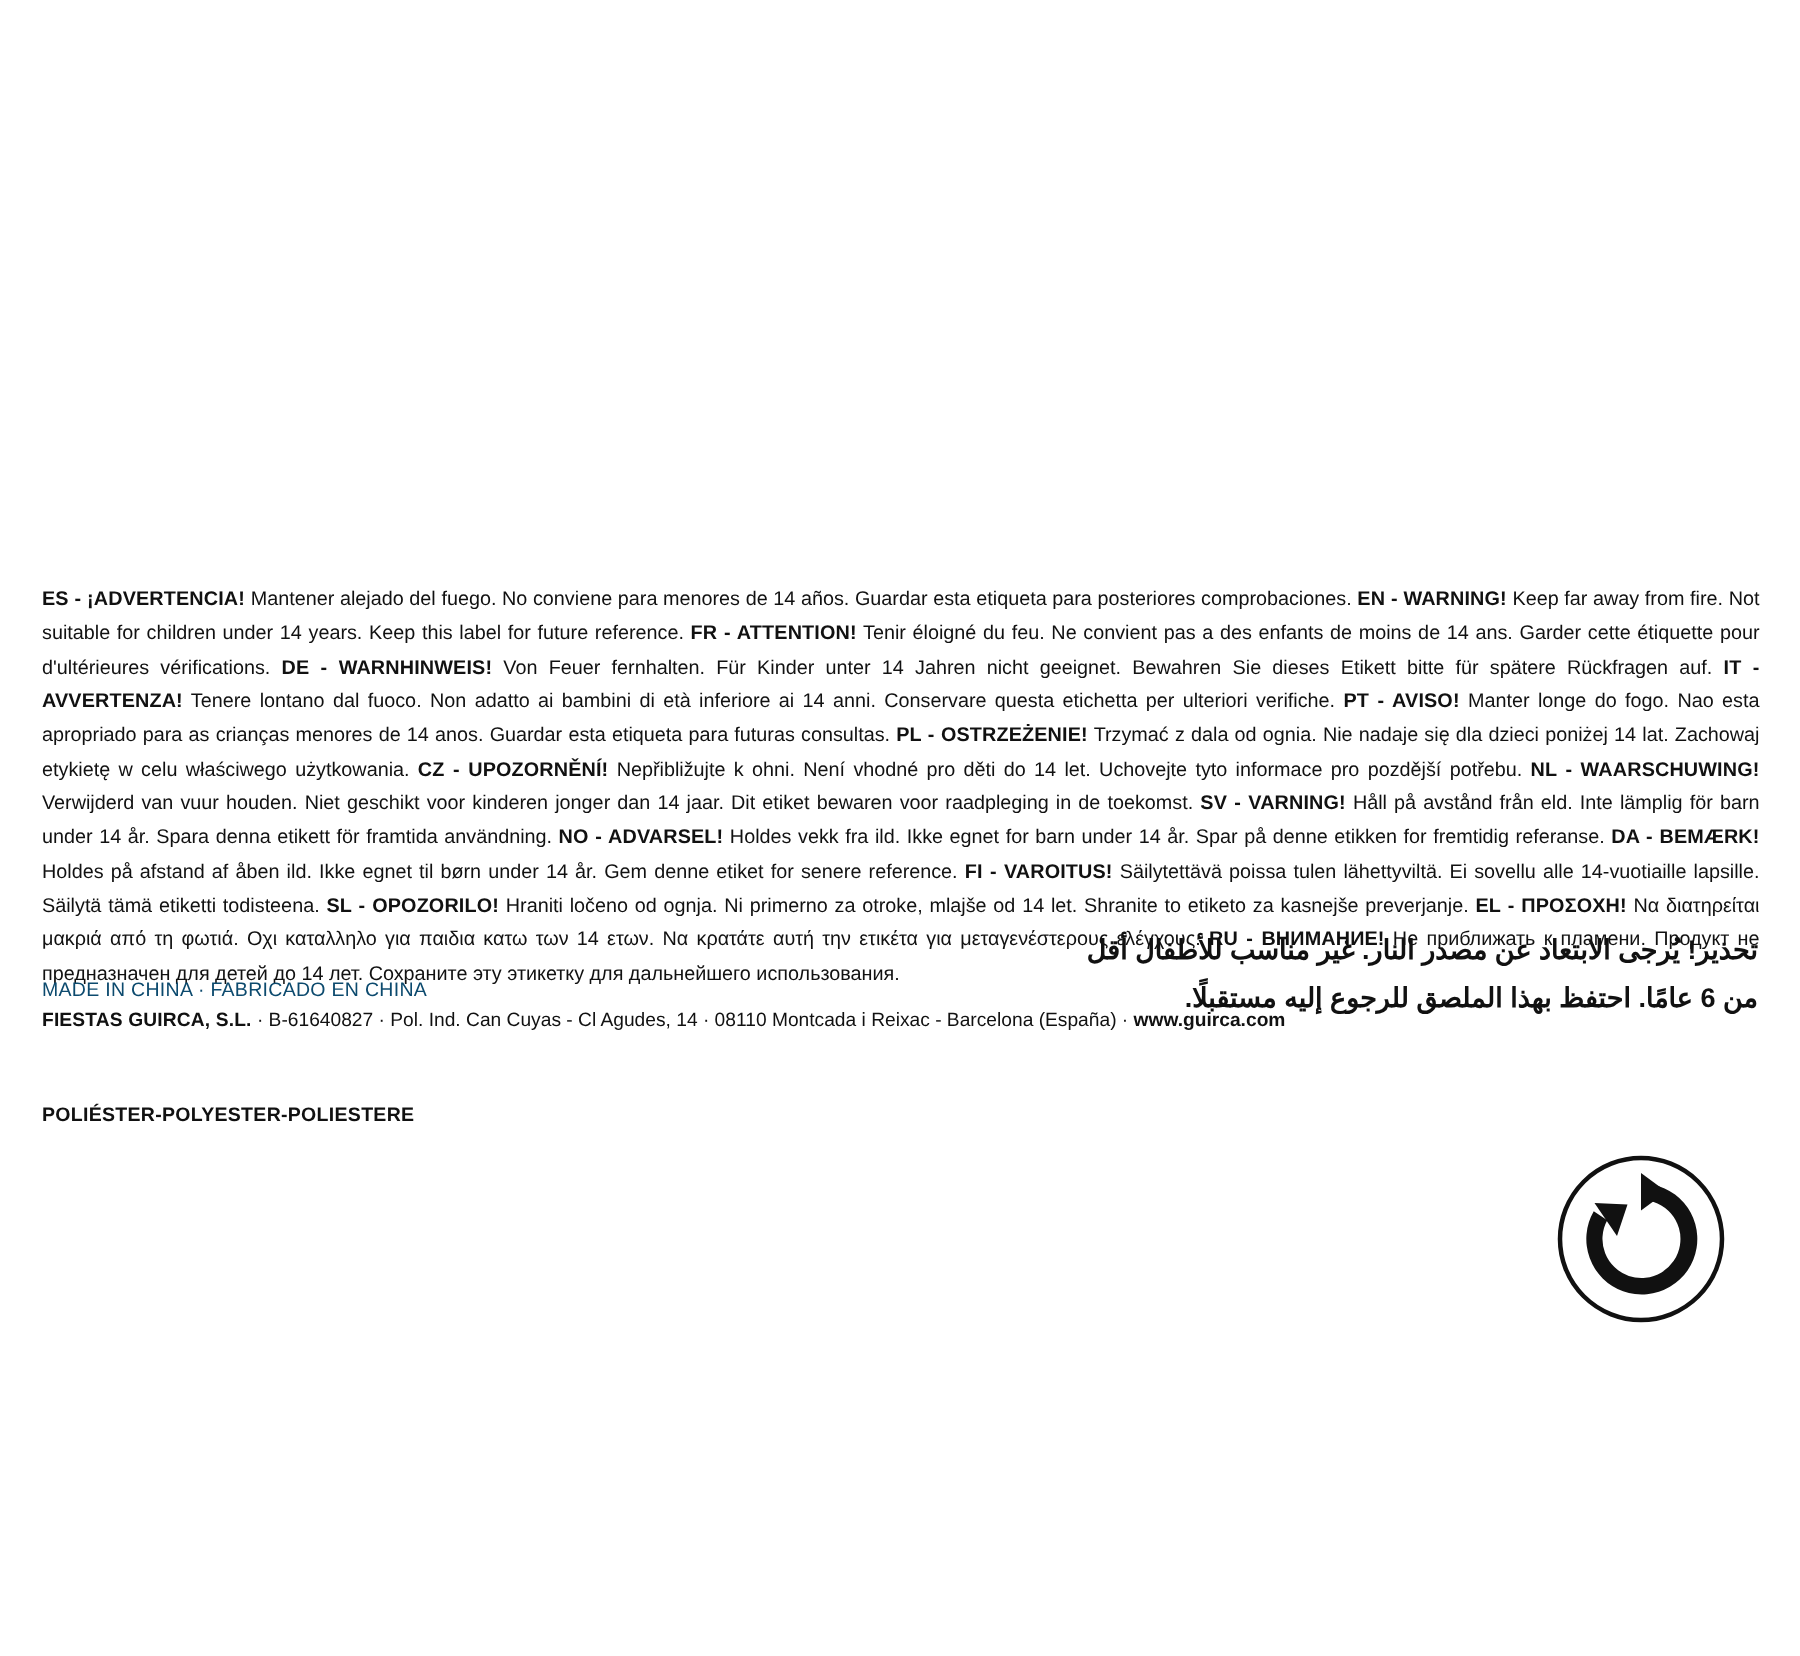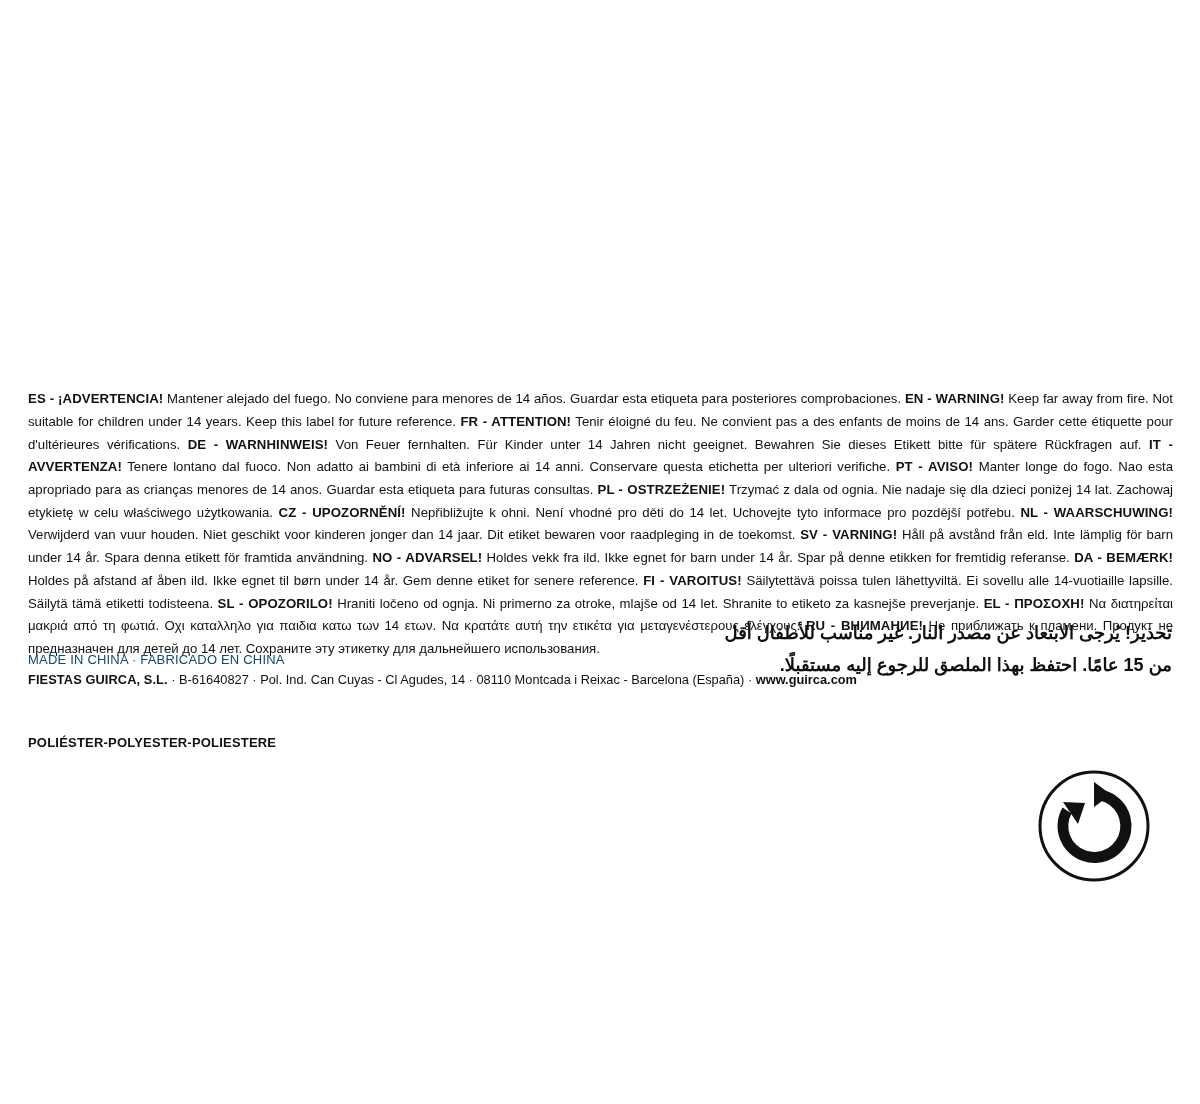--- a/index.html
+++ b/index.html
@@ -95,21 +95,21 @@
 </head>
 <body>
 
 <div class="label-sheet">
 
   <p class="warning-block" id="warning-block"><span class="lang">ES - ¡ADVERTENCIA!</span><span> Mantener alejado del fuego. No conviene para menores de 14 años. Guardar esta etiqueta para posteriores comprobaciones. </span><span class="lang">EN - WARNING!</span><span> Keep far away from fire. Not suitable for children under 14 years. Keep this label for future reference. </span><span class="lang">FR - ATTENTION!</span><span> Tenir éloigné du feu. Ne convient pas a des enfants de moins de 14 ans. Garder cette étiquette pour d'ultérieures vérifications. </span><span class="lang">DE - WARNHINWEIS!</span><span> Von Feuer fernhalten. Für Kinder unter 14 Jahren nicht geeignet. Bewahren Sie dieses Etikett bitte für spätere Rückfragen auf. </span><span class="lang">IT - AVVERTENZA!</span><span> Tenere lontano dal fuoco. Non adatto ai bambini di età inferiore ai 14 anni. Conservare questa etichetta per ulteriori verifiche. </span><span class="lang">PT - AVISO!</span><span> Manter longe do fogo. Nao esta apropriado para as crianças menores de 14 anos. Guardar esta etiqueta para futuras consultas. </span><span class="lang">PL - OSTRZEŻENIE!</span><span> Trzymać z dala od ognia. Nie nadaje się dla dzieci poniżej 14 lat. Zachowaj etykietę w celu właściwego użytkowania. </span><span class="lang">CZ - UPOZORNĚNÍ!</span><span> Nepřibližujte k ohni. Není vhodné pro děti do 14 let. Uchovejte tyto informace pro pozdější potřebu. </span><span class="lang">NL - WAARSCHUWING!</span><span> Verwijderd van vuur houden. Niet geschikt voor kinderen jonger dan 14 jaar. Dit etiket bewaren voor raadpleging in de toekomst. </span><span class="lang">SV - VARNING!</span><span> Håll på avstånd från eld. Inte lämplig för barn under 14 år. Spara denna etikett för framtida användning. </span><span class="lang">NO - ADVARSEL!</span><span> Holdes vekk fra ild. Ikke egnet for barn under 14 år. Spar på denne etikken for fremtidig referanse. </span><span class="lang">DA - BEMÆRK!</span><span> Holdes på afstand af åben ild. Ikke egnet til børn under 14 år. Gem denne etiket for senere reference. </span><span class="lang">FI - VAROITUS!</span><span> Säilytettävä poissa tulen lähettyviltä. Ei sovellu alle 14-vuotiaille lapsille. Säilytä tämä etiketti todisteena. </span><span class="lang">SL - OPOZORILO!</span><span> Hraniti ločeno od ognja. Ni primerno za otroke, mlajše od 14 let. Shranite to etiketo za kasnejše preverjanje. </span><span class="lang">EL - ΠΡΟΣΟΧΗ!</span><span> Να διατηρείται μακριά από τη φωτιά. Οχι καταλληλο για παιδια κατω των 14 ετων. Να κρατάτε αυτή την ετικέτα για μεταγενέστερους ελέγχους. </span><span class="lang">RU - ВНИМАНИЕ!</span><span> Не приближать к пламени. Продукт не предназначен для детей до 14 лет. Сохраните эту этикетку для дальнейшего использования.</span></p>
 
   <div class="arabic-block">
     <span>تحذير! يُرجى الابتعاد عن مصدر النار. غير مناسب للأطفال أقل</span>
     <br>
-    <span>من 15 عامًا. احتفظ بهذا الملصق للرجوع إليه مستقبلًا.</span>
+    <span>من 6 عامًا. احتفظ بهذا الملصق للرجوع إليه مستقبلًا.</span>
   </div>
 
   <div class="origin-line">MADE IN CHINA · FABRICADO EN CHINA</div>
 
   <div class="company-line">
     <span class="company-name">FIESTAS GUIRCA, S.L.</span><span class="company-details"> · B-61640827 · Pol. Ind. Can Cuyas - Cl Agudes, 14 · 08110 Montcada i Reixac - Barcelona (España) · </span><span class="website">www.guirca.com</span>
   </div>
 
   <div class="material-line">POLIÉSTER-POLYESTER-POLIESTERE</div>
 

